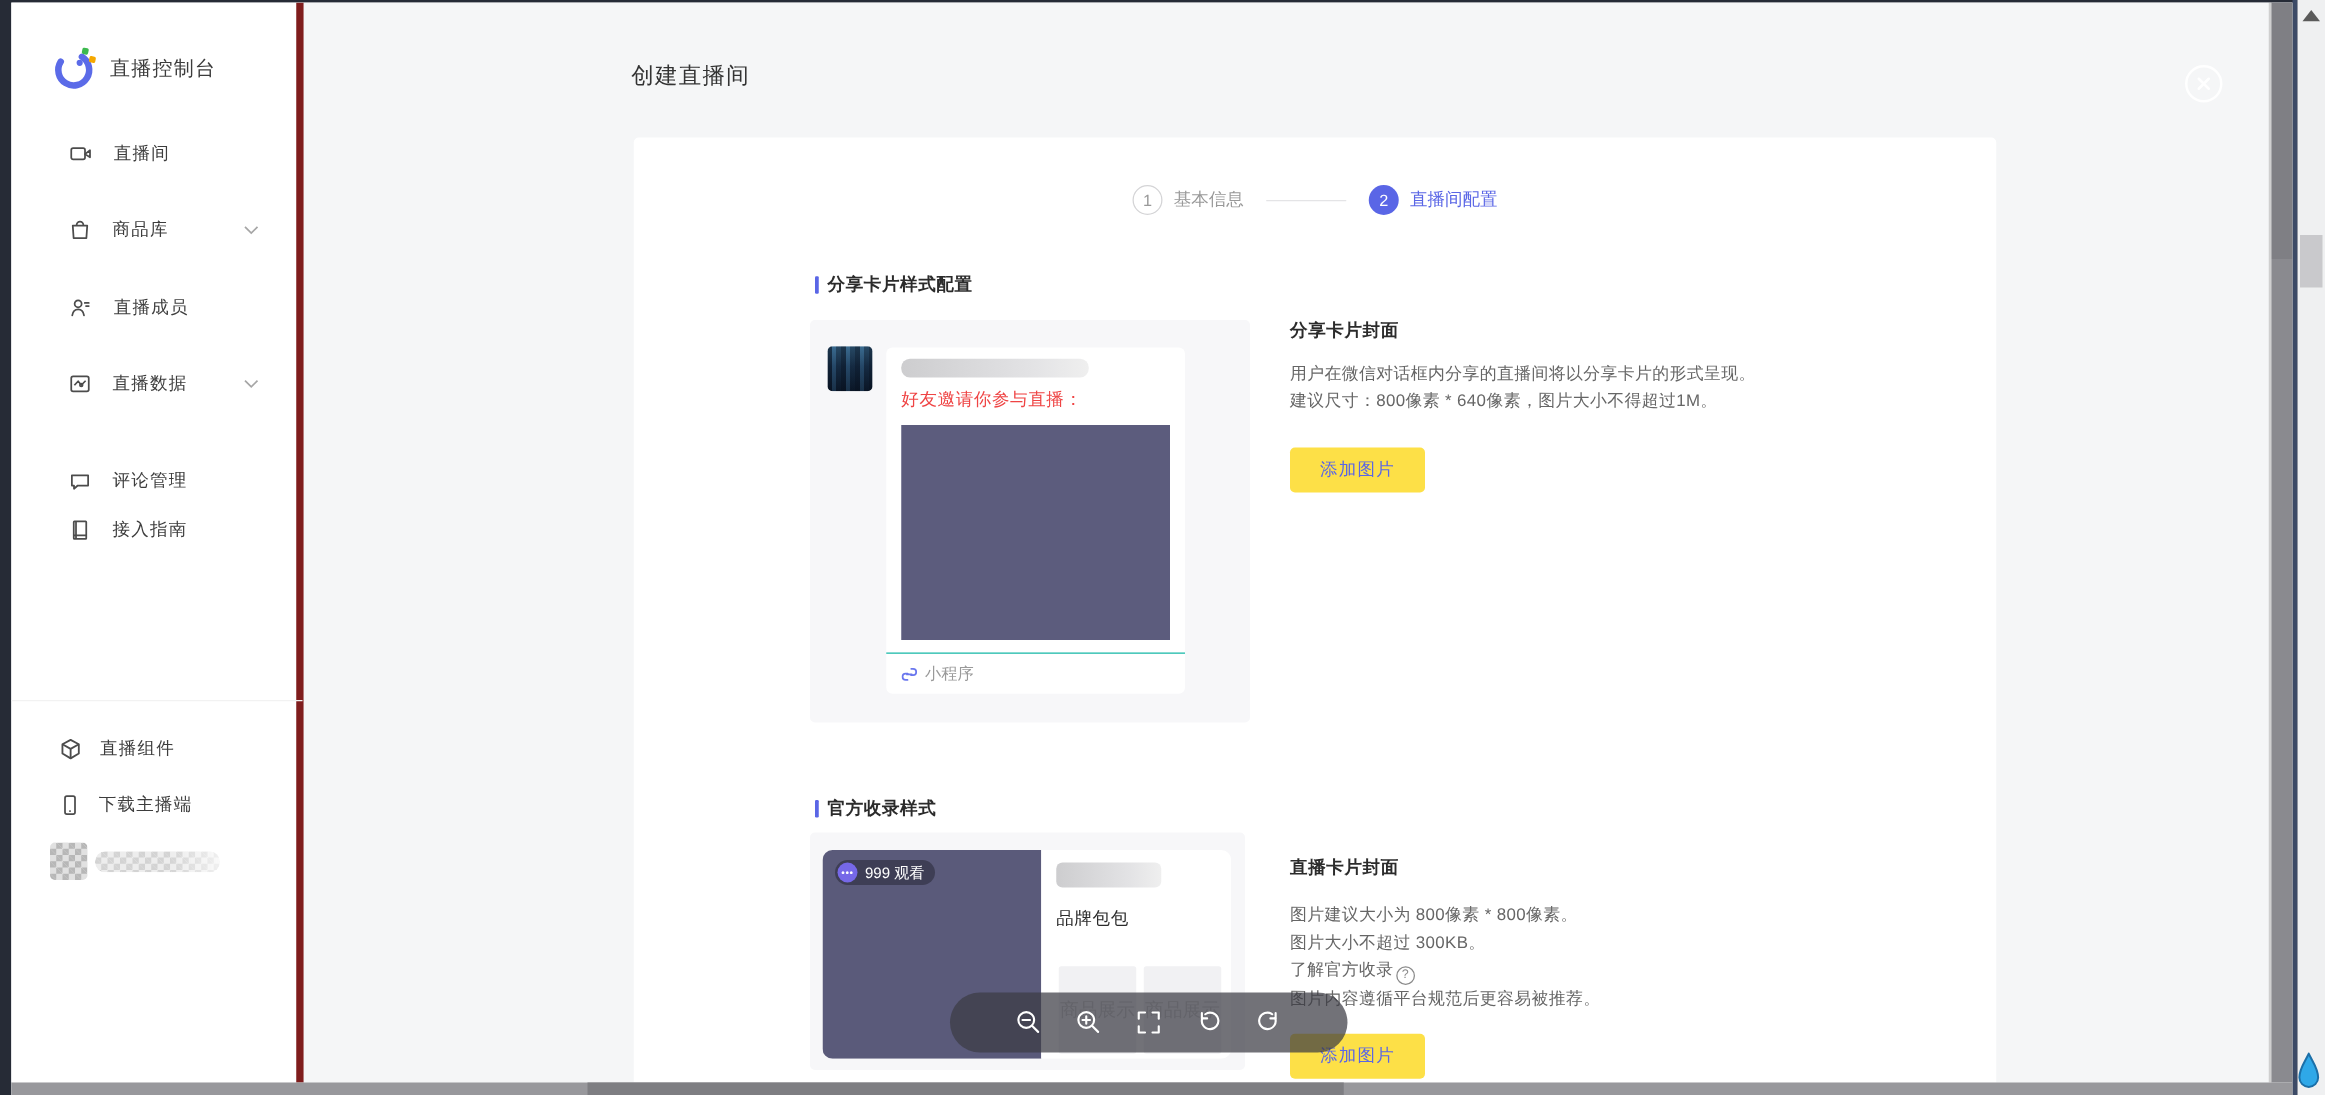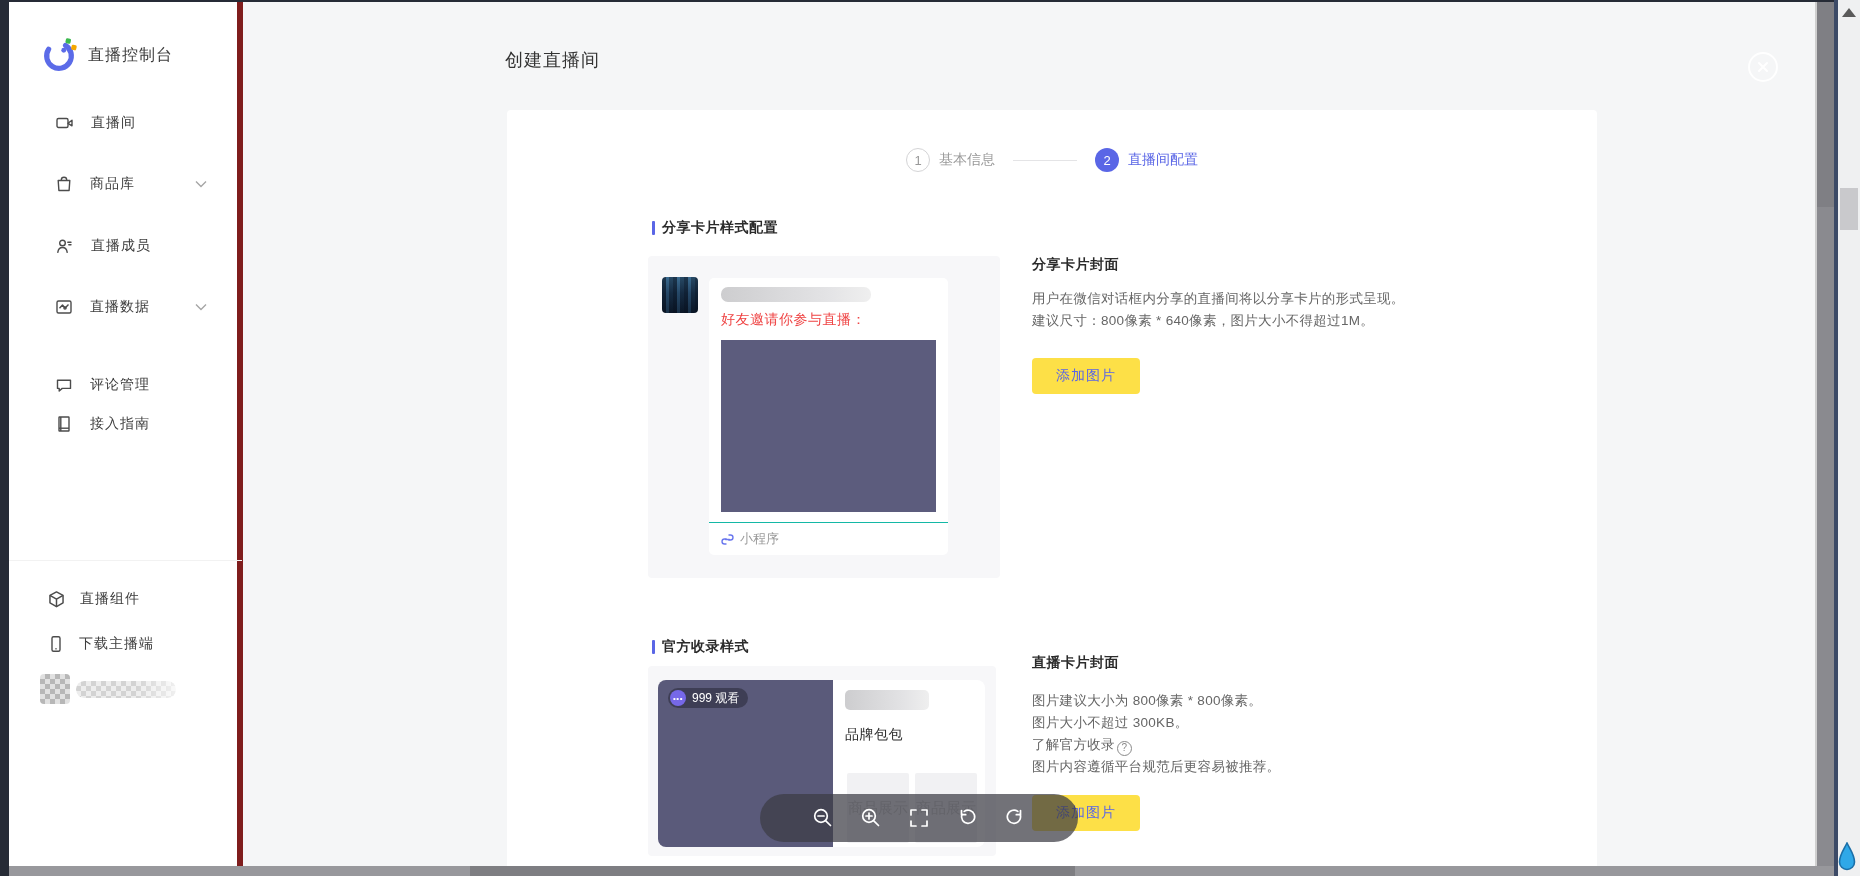--- a/index.html
+++ b/index.html
@@ -324,21 +324,21 @@
           </div>
           <div class="live-right">
             <div class="shop-title-blob blob"></div>
             <div class="shop-name">品牌包包</div>
             <div class="product-box product-1">商品展示</div>
             <div class="product-box product-2">商品展示</div>
           </div>
         </div>
       </div>
 
-      <div class="info-col" style="top:544px">
+      <div class="info-col" style="top:575px">
         <div class="info-title">直播卡片封面</div>
         <div class="info-lines" style="margin-top:18px">
           <div>图片建议大小为 800像素 * 800像素。</div>
           <div>图片大小不超过 300KB。</div>
           <div>
             <span>了解官方收录</span><span class="q-circle">?</span>
           </div>
           <div>图片内容遵循平台规范后更容易被推荐。</div>
         </div>
         <button class="add-btn" style="margin-top:17px">添加图片</button>

